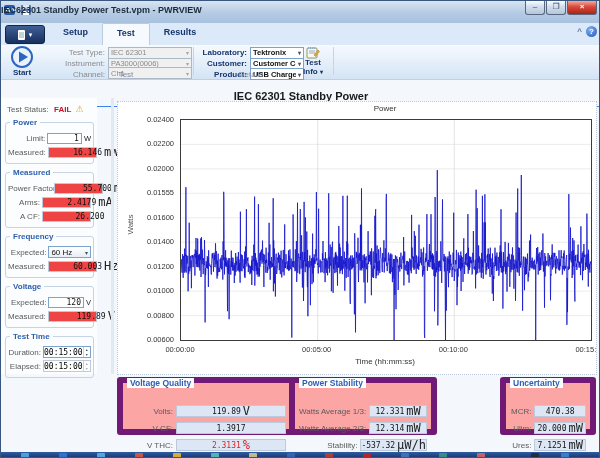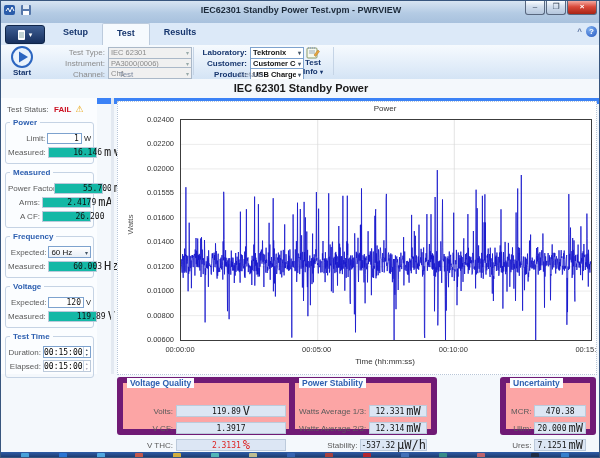--- a/index.html
+++ b/index.html
@@ -1,21 +1,21 @@
 <!DOCTYPE html>
 <html><head>
 <meta charset="utf-8">
 <style>
   html,body{margin:0;padding:0;background:#9db8d8;}
   .win{position:relative;width:600px;height:458px;font-family:"Liberation Sans",sans-serif;
        background:#f4f8fc;overflow:hidden;border:1px solid #38567e;box-sizing:border-box;}
   
   .titlebar{position:absolute;left:0;top:0;width:600px;height:22px;
     background:linear-gradient(#d7e4f2,#b4cbe4 55%,#a8c1dd);border-bottom:1px solid #8fa9c8;}
-  .titlebar .title{position:absolute;left:0;right:0;top:4px;text-align:center;
+  .titlebar .title{position:absolute;left:0;right:0;top:4px;text-align:left;
     font-size:9px;font-weight:bold;color:#1c2a3a;}
   .qat{position:absolute;left:3px;top:3px;display:flex;gap:4px;align-items:center;}
   .winbtns{position:absolute;right:4px;top:0;display:flex;}
   .winbtn{width:18px;height:13px;border:1px solid #58677f;border-top:none;border-radius:0 0 3px 3px;
     background:linear-gradient(#fbfdff,#d3dfee 40%,#b4c6dd);color:#2a3a50;font-size:8px;
     text-align:center;line-height:11px;margin-left:1px;}
   .winbtn.close{width:28px;background:linear-gradient(#f4a9a0,#d9493a 45%,#a82415);color:#fff;font-weight:bold;}
   
   .tabrow{position:absolute;left:0;top:22px;width:600px;height:22px;background:#dce9f8;}
   .orb{position:absolute;left:4px;top:2px;width:38px;height:17px;border-radius:3px;
@@ -40,37 +40,37 @@
   .combo{height:10px;border:1px solid #aab8c8;background:#f0f0f0;color:#8a8a8a;
     font-size:7.5px;display:flex;align-items:center;padding:0 2px;position:relative;}
   .combo .cv{flex:1;overflow:hidden;white-space:nowrap;}
   .combo .da{font-size:6px;color:#9aa;margin-left:2px;}
   .combo.live{background:#fff;border:1px solid #7da2ce;color:#111;font-weight:bold;}
   .combo.live .da{color:#456;}
   .grp-lbl{position:absolute;top:24px;font-size:8px;color:#7d8aa0;text-align:center;}
   .testinfo{position:absolute;left:297px;top:1px;width:30px;text-align:center;font-size:8px;
     font-weight:bold;color:#17366e;line-height:1.1;}
   
-  .heading{position:absolute;left:0;top:78px;width:600px;height:19px;background:#f4f8fc;
-    border-bottom:6px solid #3b82f6;text-align:center;font-size:11px;font-weight:bold;color:#1a1a1a;
+  .heading{position:absolute;left:0;top:86px;width:600px;height:19px;background:#f4f8fc;
+    border-bottom:1px solid #3b82f6;text-align:center;font-size:11px;font-weight:bold;color:#1a1a1a;
     line-height:19px;}
   
   .lp{position:absolute;left:0;top:97px;width:96px;height:276px;background:#fbfdff;font-size:8px;}
   .lp-divider{position:absolute;left:110px;top:97px;width:3px;height:276px;background:#e3e9f1;}
   .status-row{margin:6px 4px 4px 6px;color:#5a5a5a;}
   .status-row .fail{color:#cc1122;font-weight:bold;margin-left:3px;}
   .status-row .warn{color:#e8a000;font-size:9px;margin-left:2px;}
   .grp{position:relative;border:1px solid #c5d3e4;border-radius:3px;margin:8px 3px 0 4px;padding:7px 2px 3px 2px;}
   .grp-title{position:absolute;top:-5px;left:4px;background:#fbfdff;padding:0 3px;
     color:#2d5fb0;font-weight:bold;font-size:8px;}
   .row{display:flex;align-items:center;margin:2px 0;height:12px;}
   .row .lbl{width:44px;text-align:right;color:#5a5a5a;margin-right:2px;white-space:nowrap;}
   .box{height:11px;border:1px solid #bccadb;display:flex;align-items:center;justify-content:center;
     font-family:"DejaVu Sans Mono",monospace;font-size:8px;color:#111;box-sizing:border-box;}
-  .box.ro{background:#14b8a6;width:48px;padding-left:47px;}
+  .box.ro{background:#ef4444;width:48px;padding-left:47px;}
   .box.edit{background:#fff;border:1px solid #7da2ce;width:40px;justify-content:flex-end;padding-right:2px;}
   .box .unit{font-size:12px;margin-left:2px;color:#222;}
   .unit-out{font-size:7.5px;margin-left:2px;color:#222;}
   .fcombo{width:48px;height:12px;border:1px solid #7da2ce;background:linear-gradient(#fff,#e8eef6);
     display:flex;align-items:center;font-size:8px;color:#111;padding:0 2px;box-sizing:border-box;}
   .fcombo .cv{flex:1;}
   .fcombo .da{font-size:6px;color:#456;}
   .spinbox{width:48px;height:12px;border:1px solid #7da2ce;background:#fff;display:flex;
     align-items:center;box-sizing:border-box;}
   .spinbox .tv{flex:1;text-align:center;font-family:"DejaVu Sans Mono",monospace;font-size:8px;}

